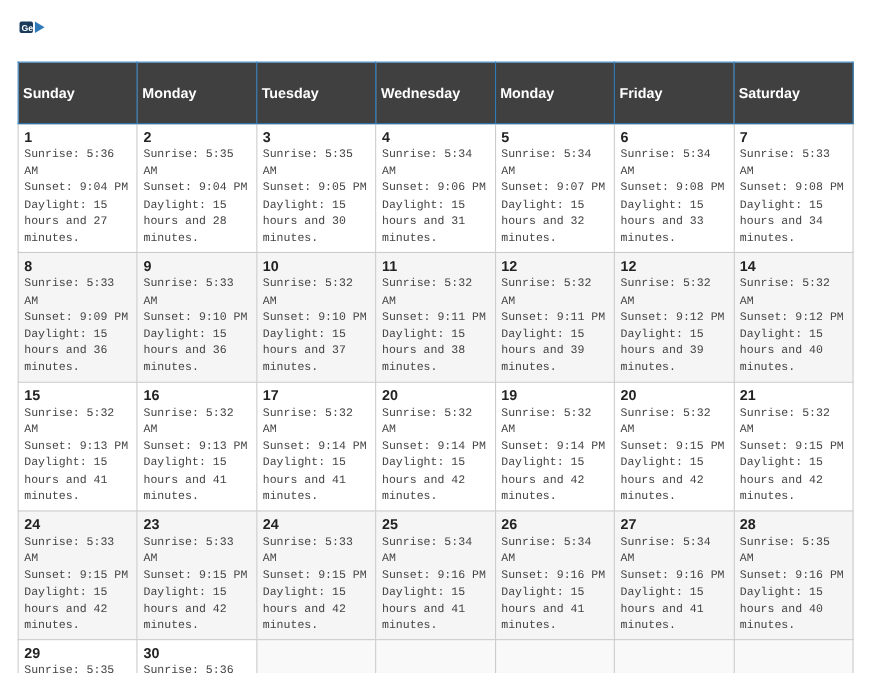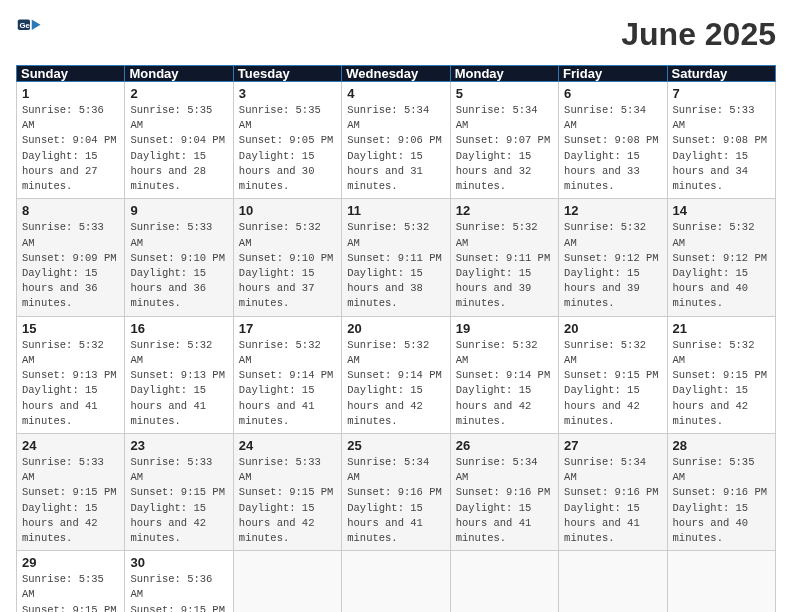--- a/index.html
+++ b/index.html
@@ -43,23 +43,23 @@
     .location {
       font-size: 15px;
       color: #555;
     }
     .calendar {
       width: 100%;
       border-collapse: collapse;
       font-size: 11px;
     }
     .calendar th {
-      background: #0f172a;
+      background: #404040;
       color: #fff;
-      padding: 0 4px;
+      padding: 20px 4px;
       text-align: left;
       font-size: 13px;
       font-weight: bold;
       border: 1px solid #2e7ab8;
     }
     .calendar td {
       border: 1px solid #ccc;
       vertical-align: top;
       padding: 4px 5px;
       width: 108px;
@@ -93,21 +93,20 @@
 
 <div class="header-area">
   <div class="logo">
     <svg class="logo-icon" viewBox="0 0 32 32">
       <rect x="2" y="4" width="14" height="12" rx="2" fill="#1a3a5c"></rect>
       <text x="4" y="14" font-size="9" fill="white" font-family="Arial" font-weight="bold">Gen</text>
       <polygon points="18,4 28,10 18,16" fill="#2e7ab8"></polygon>
     </svg>
   </div>
   <div class="title-area">
-    <div class="month-title">June 2025</div>
   </div>
 </div>
 
 <table class="calendar">
   <thead>
     <tr>
       <th>Sunday</th>
       <th>Monday</th>
       <th>Tuesday</th>
       <th>Wednesday</th>

